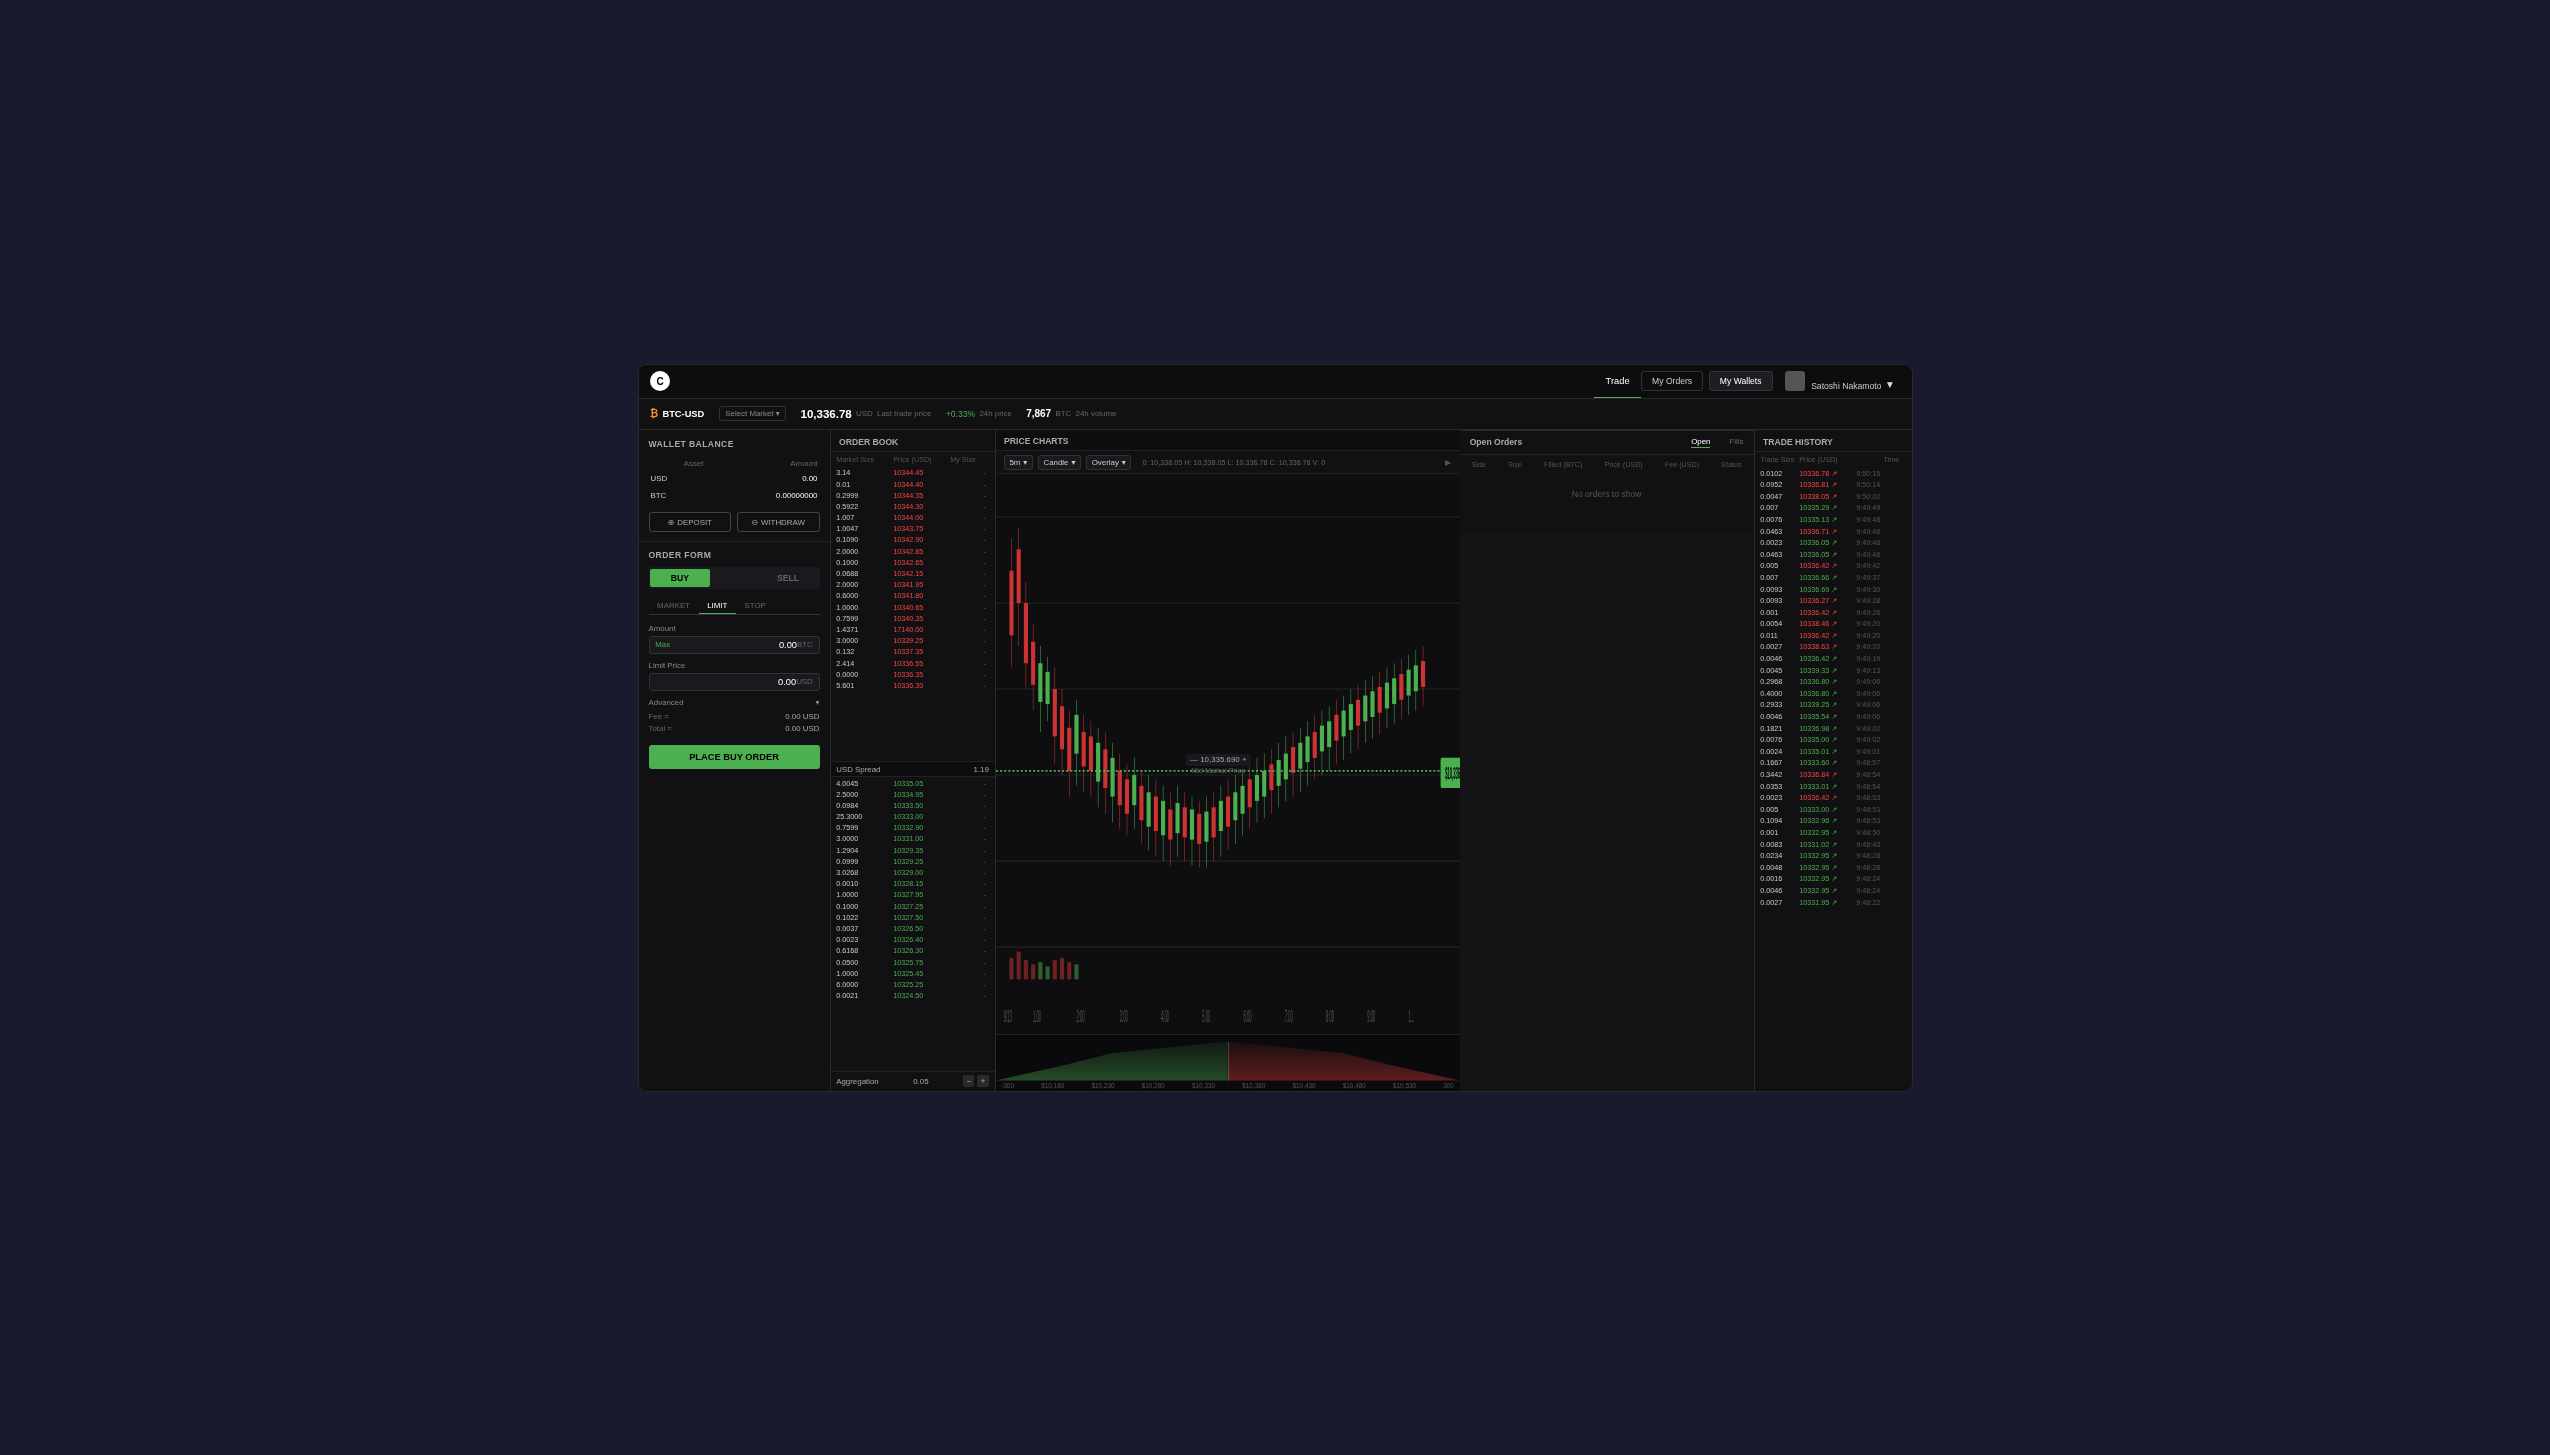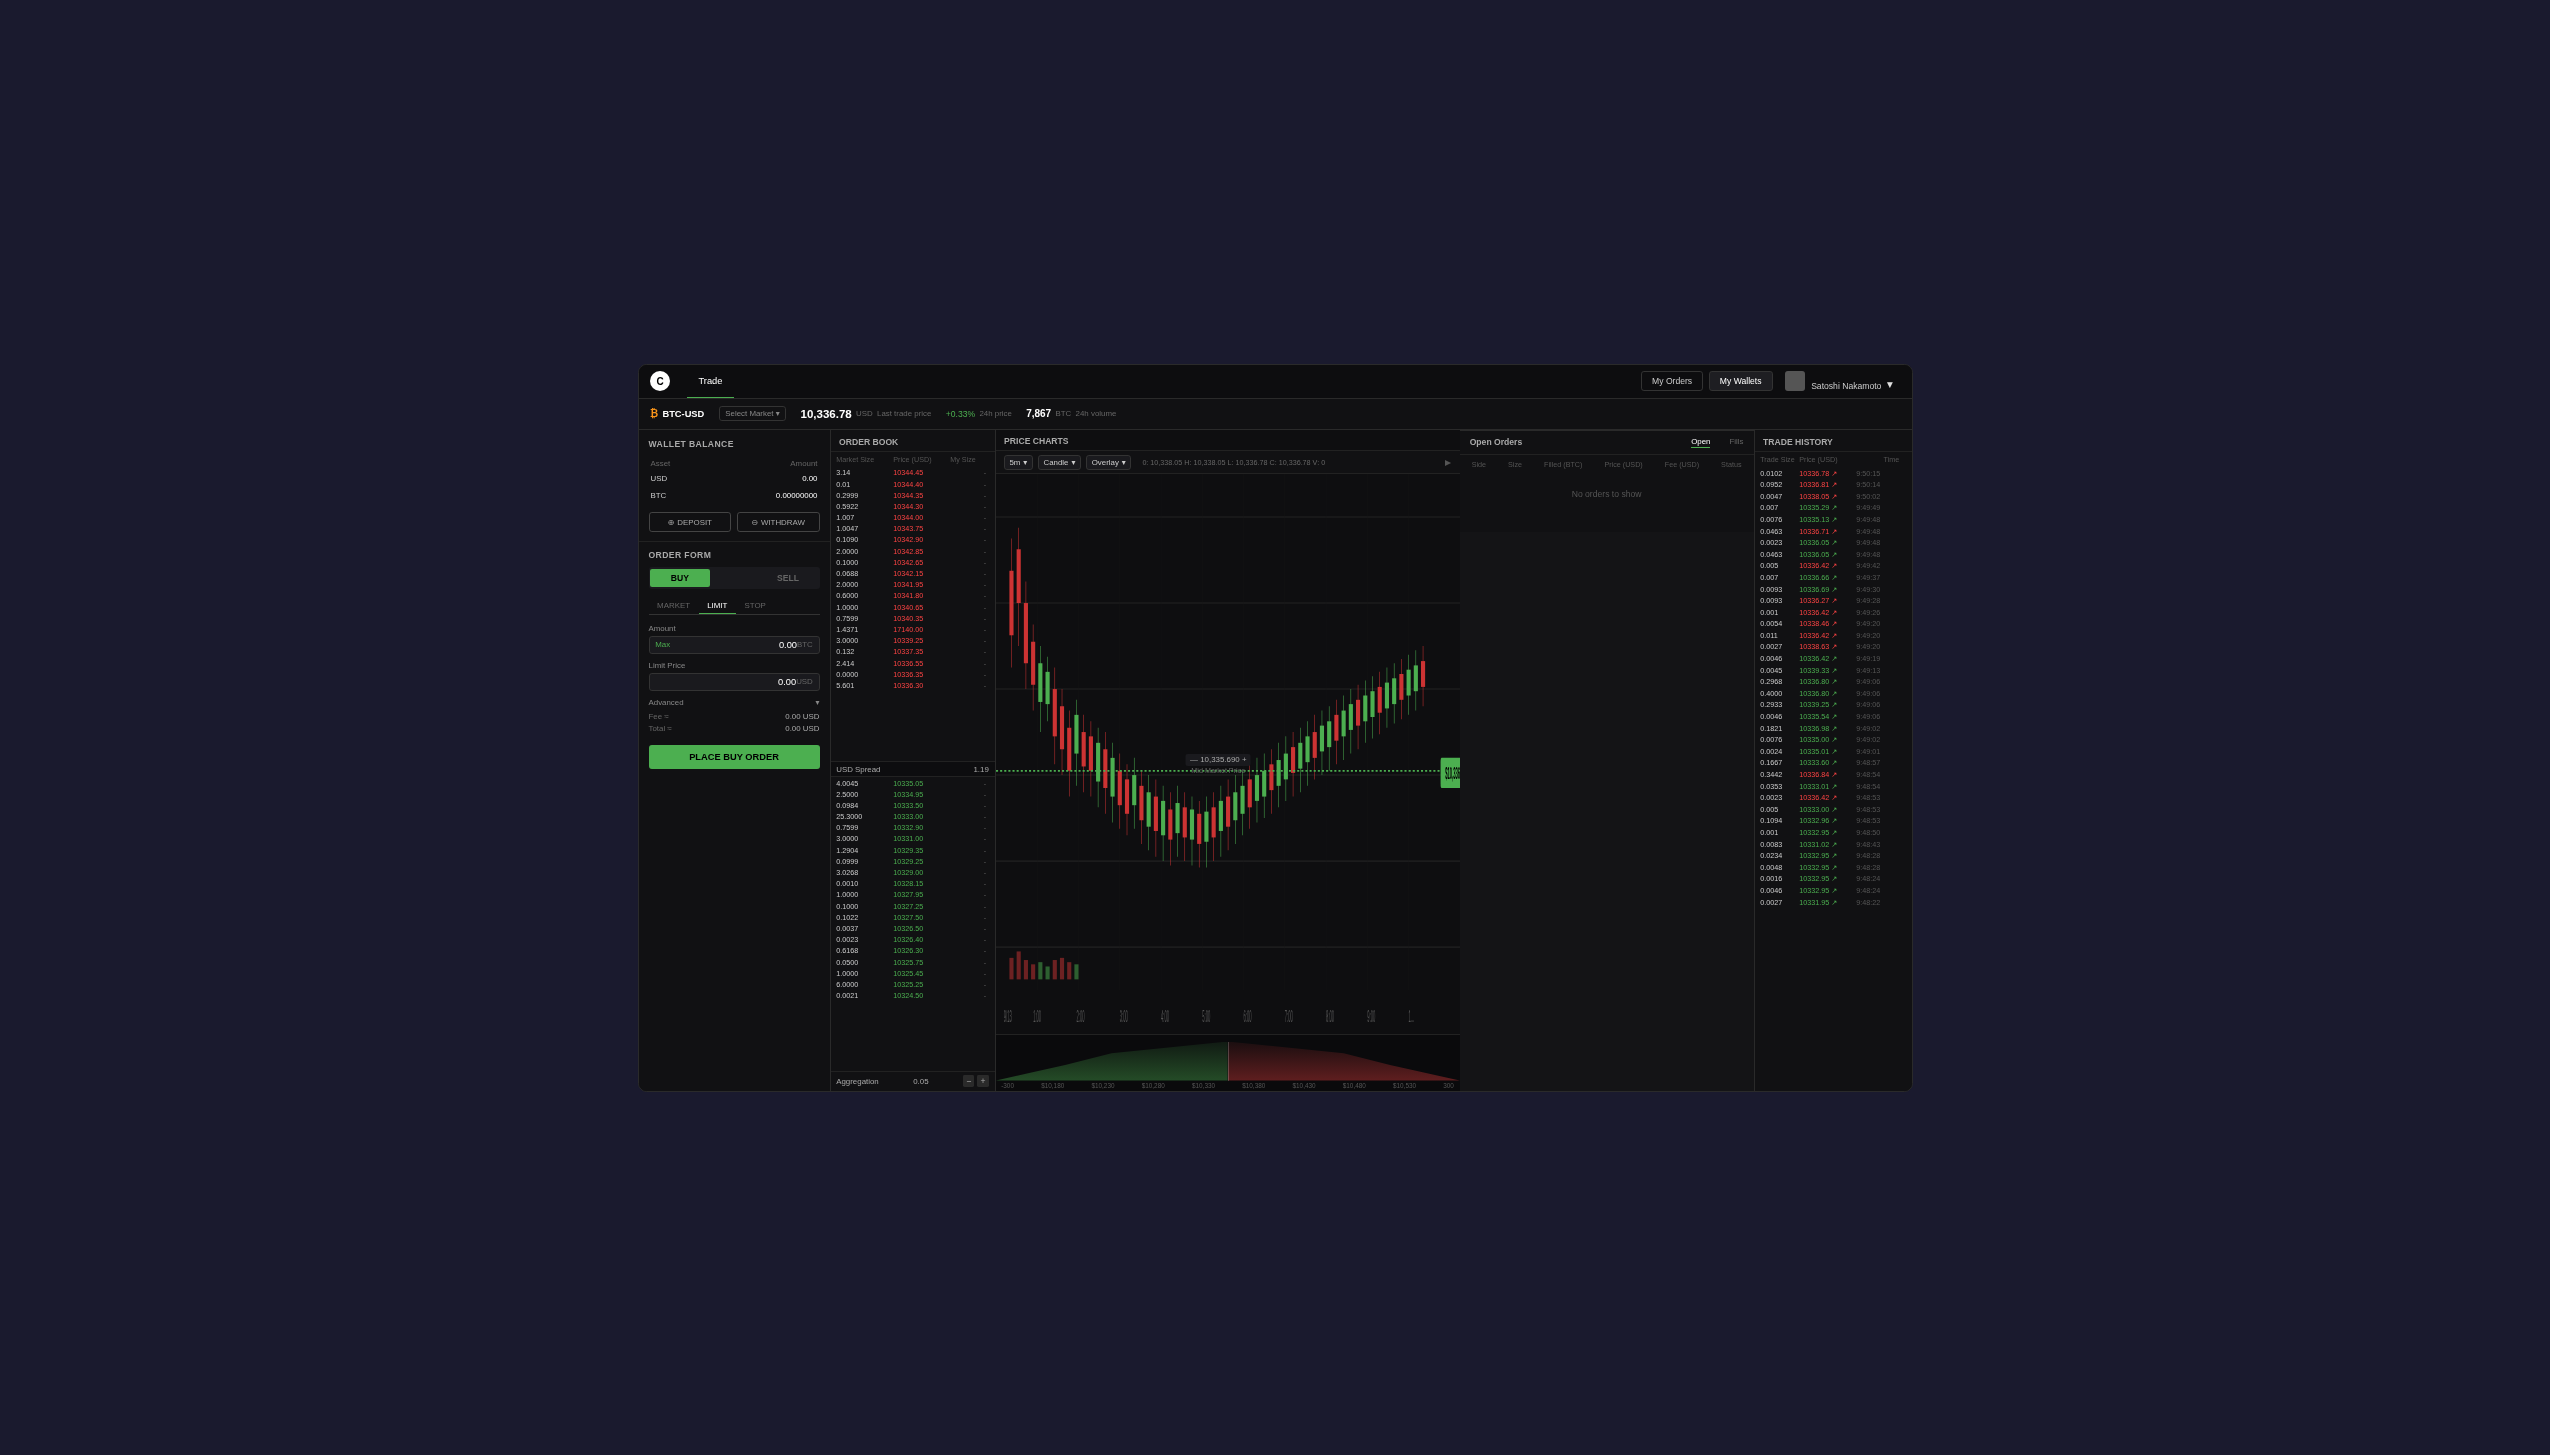--- a/index.html
+++ b/index.html
@@ -44,20 +44,21 @@
       justify-content: center;
       margin-right: 17px;
       font-weight: bold;
       color: #000;
       font-size: 10px;
     }
     .nav-tabs {
       display: flex;
       height: 100%;
       flex: 1;
+      justify-content: flex-end;
     }
     .nav-tab {
       padding: 0 11.5px;
       display: flex;
       align-items: center;
       font-size: 9.3px;
       color: #888;
       cursor: pointer;
       border-bottom: 1.4px solid transparent;
       height: 100%;
@@ -179,21 +180,21 @@
       margin-bottom: 7.2px;
       text-transform: uppercase;
       letter-spacing: 0.4px;
     }
     .wallet-table {
       width: 100%;
       font-size: 7.9px;
     }
     .wallet-table th {
       color: #666;
-      text-align: left;
+      text-align: right;
       padding: 1.4px 0;
       font-weight: normal;
     }
     .wallet-table td {
       padding: 2.9px 0;
       color: #ccc;
     }
     .wallet-table td:last-child {
       text-align: right;
       color: #fff;

